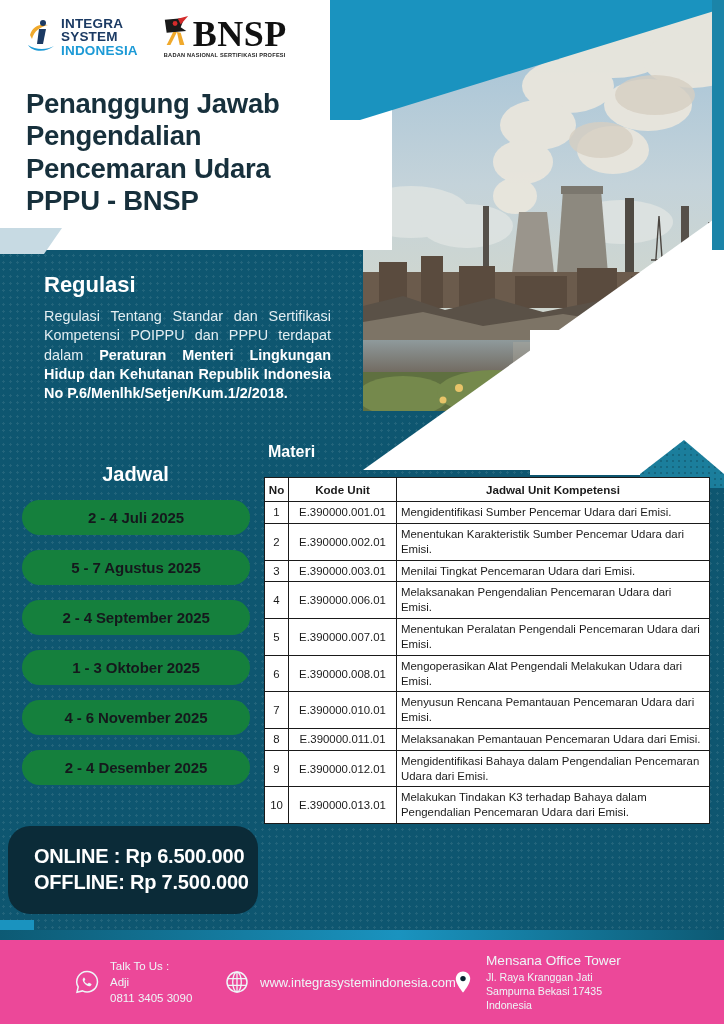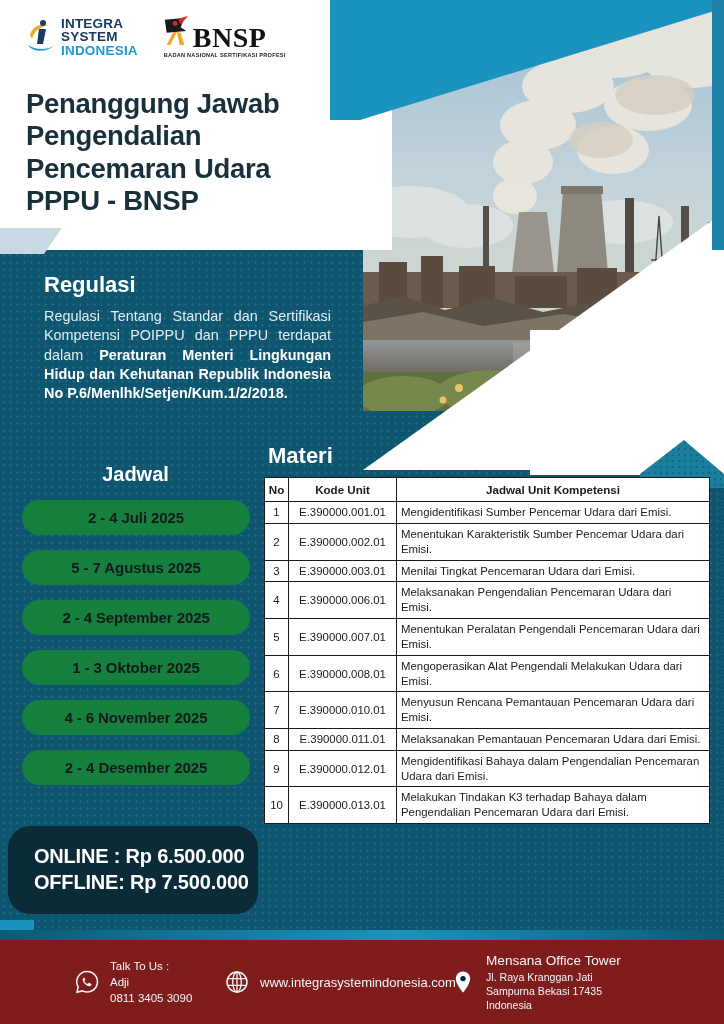--- a/index.html
+++ b/index.html
@@ -95,21 +95,21 @@
   .logos { position:absolute; left:26px; top:16px; z-index:10; display:flex; align-items:center; gap:24px; }
   .logo-isi { display:flex; align-items:center; gap:5px; }
   .logo-isi .mark { width:30px; height:36px; position:relative; }
   .logo-isi .words { line-height:.97; }
   .logo-isi .words div { font-weight:bold; font-size:13.5px; letter-spacing:.2px; }
   .w1 { color:#1b3a63; }
   .w2 { color:#1b3a63; }
   .w3 { color:#1c9ad6; }
   .logo-bnsp { display:flex; flex-direction:column; }
   .bnsp-top { display:flex; align-items:flex-end; gap:3px; }
-  .bnsp-text { font-family:"Liberation Serif", serif; font-size:28px; font-weight:bold; color:#111; letter-spacing:.5px; line-height:.9; }
+  .bnsp-text { font-family:"Liberation Serif", serif; font-size:36px; font-weight:bold; color:#111; letter-spacing:.5px; line-height:.9; }
   .bnsp-sub { font-size:5.6px; color:#222; letter-spacing:.25px; margin-top:2px; margin-left:2px; font-weight:bold; }
 
   
   .headline {
     position:absolute; left:26px; top:88px; width:320px; z-index:10;
     color:#17303c; font-weight:bold; font-size:27.5px; line-height:1.18;
     letter-spacing:-.3px;
   }
   .headline div { white-space:nowrap; }
 
@@ -142,41 +142,41 @@
     position:absolute; left:8px; top:826px; width:250px; height:88px; z-index:11;
     background:#0b2b38; border-radius:22px;
     display:flex; flex-direction:column; justify-content:center;
     padding-left:26px;
   }
   .price div { color:#ffffff; font-weight:bold; font-size:20px; line-height:1.28; letter-spacing:-.2px; }
 
   
   .materi-title {
     position:absolute; left:268px; top:443px; z-index:10;
-    color:#ffffff; font-weight:bold; font-size:22px;
+    color:#ffffff; font-weight:bold; font-size:16px;
   }
   .materi-table {
     position:absolute; left:264px; top:477px; width:446px; z-index:10;
     background:#ffffff; border-collapse:collapse; table-layout:fixed;
     border:1.6px solid #1a1a1a;
   }
   .materi-table th, .materi-table td {
     border:1.2px solid #1a1a1a; color:#1b1b1b; background:#ffffff;
     font-family:"Liberation Sans", sans-serif;
   }
   .materi-table th { font-size:11.6px; font-weight:bold; text-align:center; padding:4px 2px; }
   .materi-table td { font-size:11.4px; padding:3px 4px; vertical-align:middle; }
   .c-no { width:24px; text-align:center; }
   .c-code { width:108px; text-align:center; white-space:nowrap; }
   .c-title { text-align:left; line-height:1.3; }
 
   
   .footer {
     position:absolute; left:0; bottom:0; width:724px; height:84px; z-index:12;
-    background:#7f1d1d;
+    background:#ec4899;
     display:flex; align-items:center;
   }
   .footer-sep {
     position:absolute; left:0; bottom:84px; width:724px; height:10px; z-index:12;
     background:linear-gradient(90deg,#0d5a74,#1a93bf 55%,#0d5a74);
   }
   .f-col { display:flex; align-items:center; gap:10px; color:#eef6f8; }
   .f-talk { position:absolute; left:74px; }
   .f-web  { position:absolute; left:224px; }
   .f-addr { position:absolute; left:450px; }

